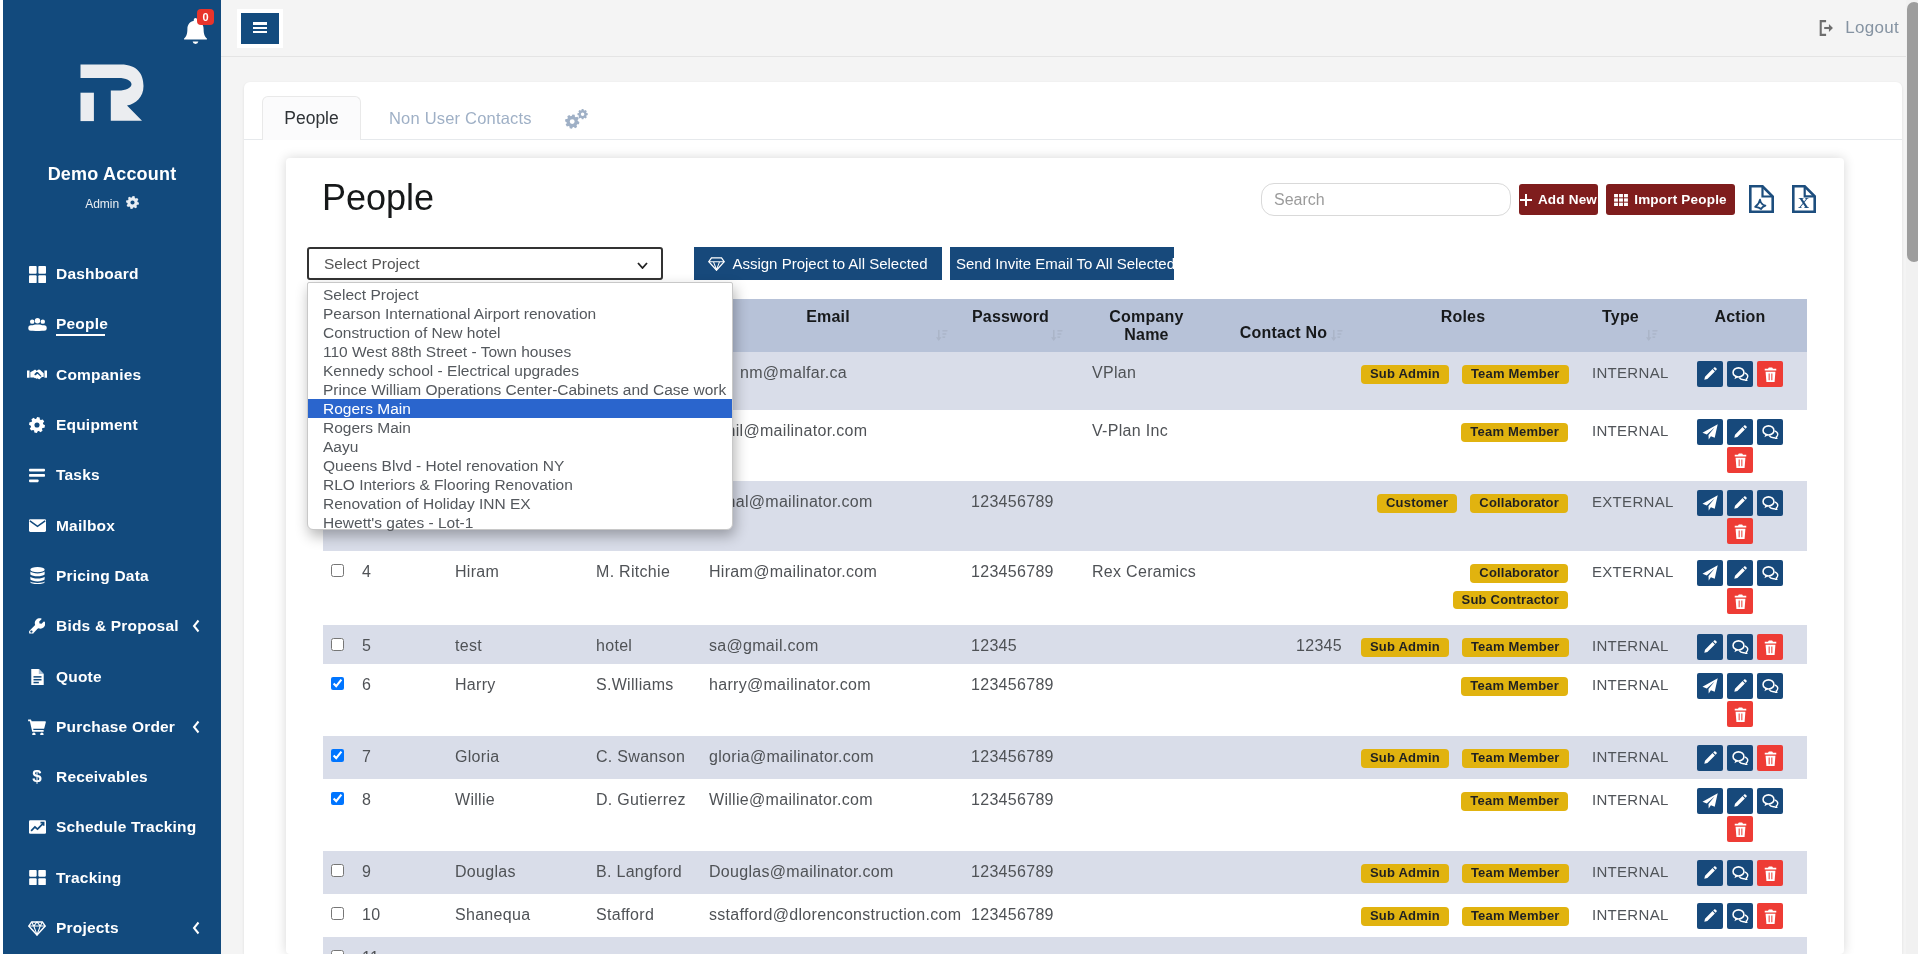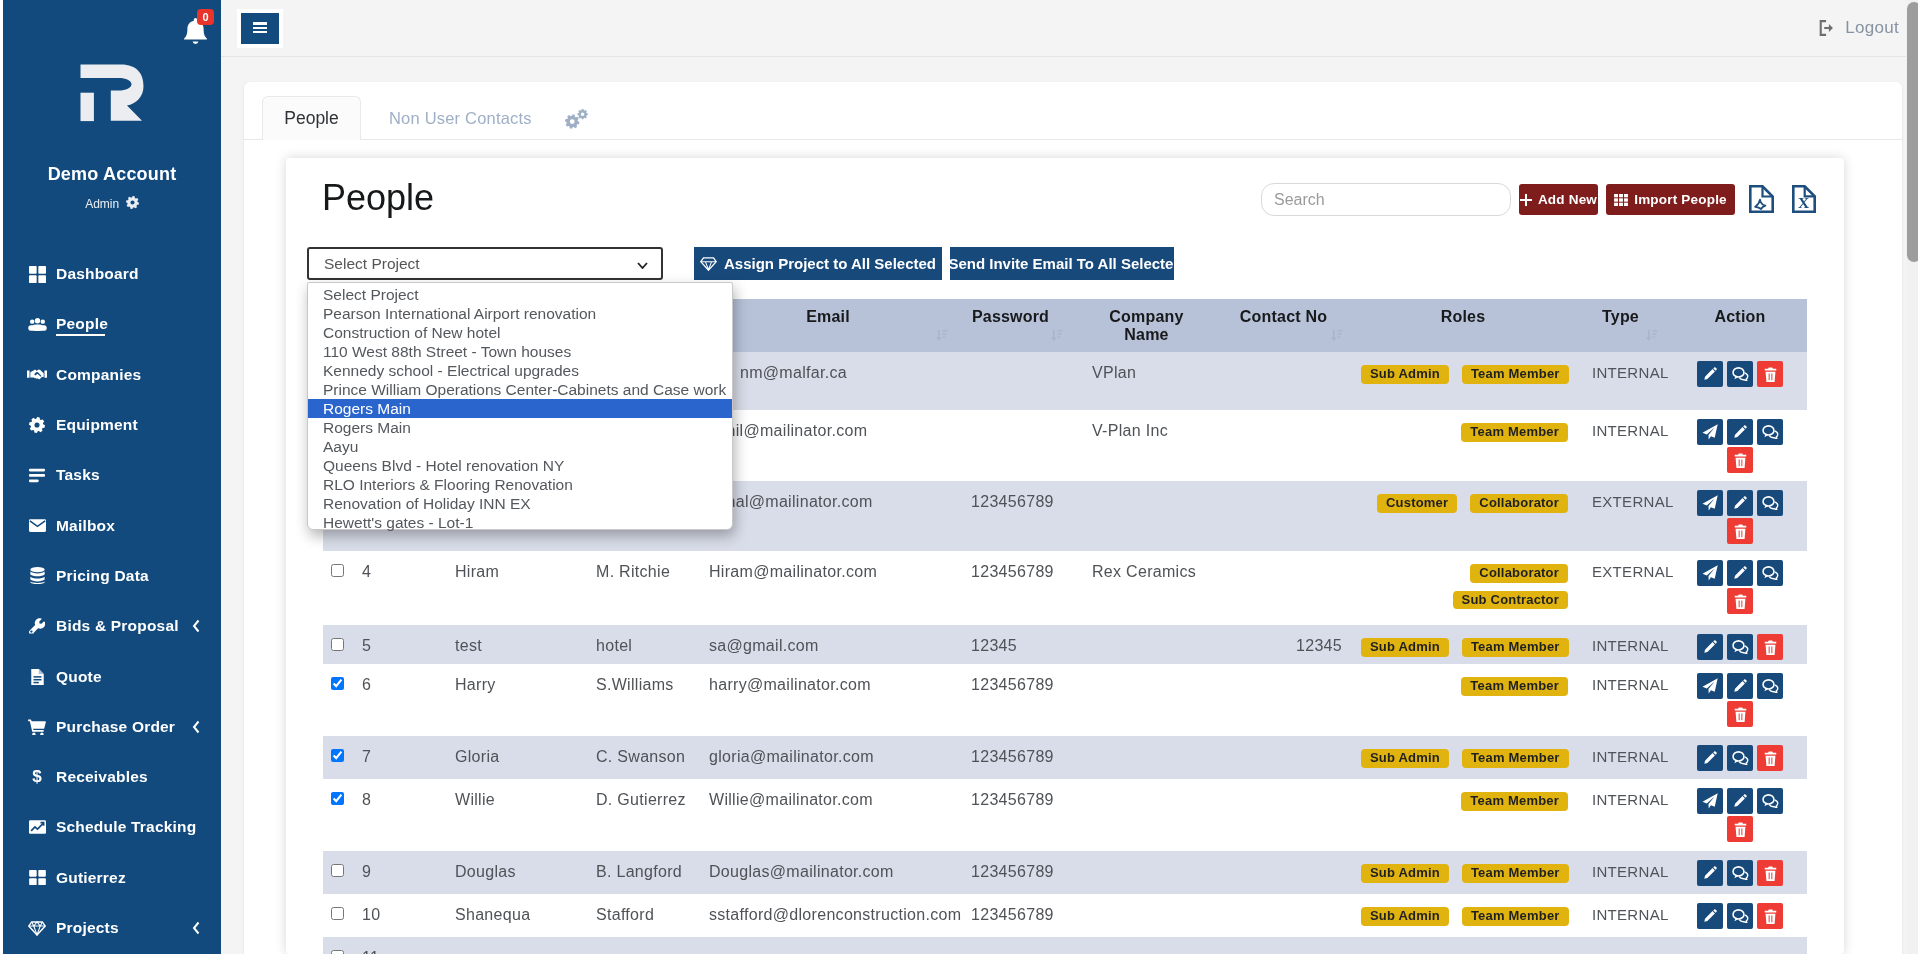--- a/index.html
+++ b/index.html
@@ -42,27 +42,27 @@
 #h1 { position:absolute; left:36px; top:19px; font-size:36px; font-weight:normal; color:#161819; letter-spacing:0; }
 #search { position:absolute; left:975px; top:25px; width:250px; height:33px; border:1px solid #d9d9d9; border-radius:13px; background:#fff; font-size:16px; color:#9b9b9b; line-height:31px; padding-left:12px; }
 .bbtn { position:absolute; top:26px; height:31px; white-space:nowrap; background:#7f1d1d; border-radius:3px; color:#fff; font-size:14px; font-weight:bold; display:flex; align-items:center; justify-content:center; letter-spacing:.2px; }
 #addnew { left:1233px; width:79px; font-size:13.5px; }
 #import { left:1320px; width:129px; font-size:13.5px;align-items:center; }
 #pdfic { position:absolute; left:1463px; top:27px; }
 #xlsic { position:absolute; left:1506px; top:27px; }
 
 #selbox { position:absolute; left:21px; top:89px; width:356px; height:33px; border:2px solid #333; border-radius:3px; background:#fff; font-size:15.5px; color:#555; line-height:29px; padding-left:15px; }
 #selcaret { position:absolute; right:13px; top:13px; width:11px; height:7px; line-height:0; } #selcaret svg { display:block; }
-.abtn { position:absolute; top:89px; height:33px; white-space:nowrap; background:#17497b; color:#fff; font-size:15px; font-weight:bold; display:flex; align-items:center; justify-content:center; letter-spacing:0; }
+.abtn { position:absolute; top:89px; height:33px; white-space:nowrap; background:#17497b; color:#fff; font-size:15px; font-weight:normal; display:flex; align-items:center; justify-content:center; letter-spacing:0; }
 #assign { left:408px; width:248px; }
 #send { left:664px; width:224px; }
 
 
 #tbl { position:absolute; left:37px; top:141px; width:1484px; border-collapse:collapse; table-layout:fixed; font-size:16px; color:#4f5256; }
-#tbl th div { position:relative; z-index:1; } #tbl th:nth-child(7) div { left:26px; } #tbl th:nth-child(8) div { left:23px; } #tbl th:nth-child(11) div { left:5px; } #tbl th { background:#b7c2d8; font-weight:bold; color:#17191b; font-size:16px; text-align:center; vertical-align:top; padding-top:9px; position:relative; letter-spacing:.2px; }
+#tbl th div { position:relative; z-index:1; } #tbl th:nth-child(7) div { left:26px; } #tbl th:nth-child(8) div { left:23px;margin-top:16px; } #tbl th:nth-child(11) div { left:5px; } #tbl th { background:#b7c2d8; font-weight:bold; color:#17191b; font-size:16px; text-align:center; vertical-align:top; padding-top:9px; position:relative; letter-spacing:.2px; }
 #tbl td { vertical-align:top; padding-top:12px; letter-spacing:.3px; }
 tr.odd td { background:#d9dde9; }
 tr.even td { background:#fff; }
 .sorti { position:absolute; right:5px; bottom:6px; opacity:.75; }
 td.cl, th.cl { text-align:left; }
 .cb { margin-left:8px; }
 td.num { padding-left:9px; }
 td.fn { padding-left:8px; }
 td.ln { padding-left:3px; }
 td.em { padding-left:6px; }
@@ -884,21 +884,21 @@
         </div>
 <div class="nitem">
           <span class="nico">
             <svg width="17" height="15" viewBox="0 0 20 18" fill="#fff">
               <rect x="0" y="0" width="9" height="8" rx="1"></rect>
               <rect x="11" y="0" width="9" height="8" rx="1"></rect>
               <rect x="0" y="10" width="9" height="8" rx="1"></rect>
               <rect x="11" y="10" width="9" height="8" rx="1"></rect>
             </svg>
           </span>
-          <span>Gutierrez</span>
+          <span>Tracking</span>
         </div>
 <div class="nitem">
           <span class="nico">
             <svg width="18" height="15" viewBox="0 0 22 18">
               <path d="M4.5 1h13l3.5 5-10 11L1 6z" fill="none" stroke="#fff" stroke-width="1.7"></path>
               <path d="M1 6h20M7 6l4 10.5L15 6M4.5 1L7 6l4-5 4 5 2.5-5" stroke="#fff" stroke-width="1.3" fill="none"></path>
             </svg>
           </span>
           <span>Projects</span>
           <span class="chev">

